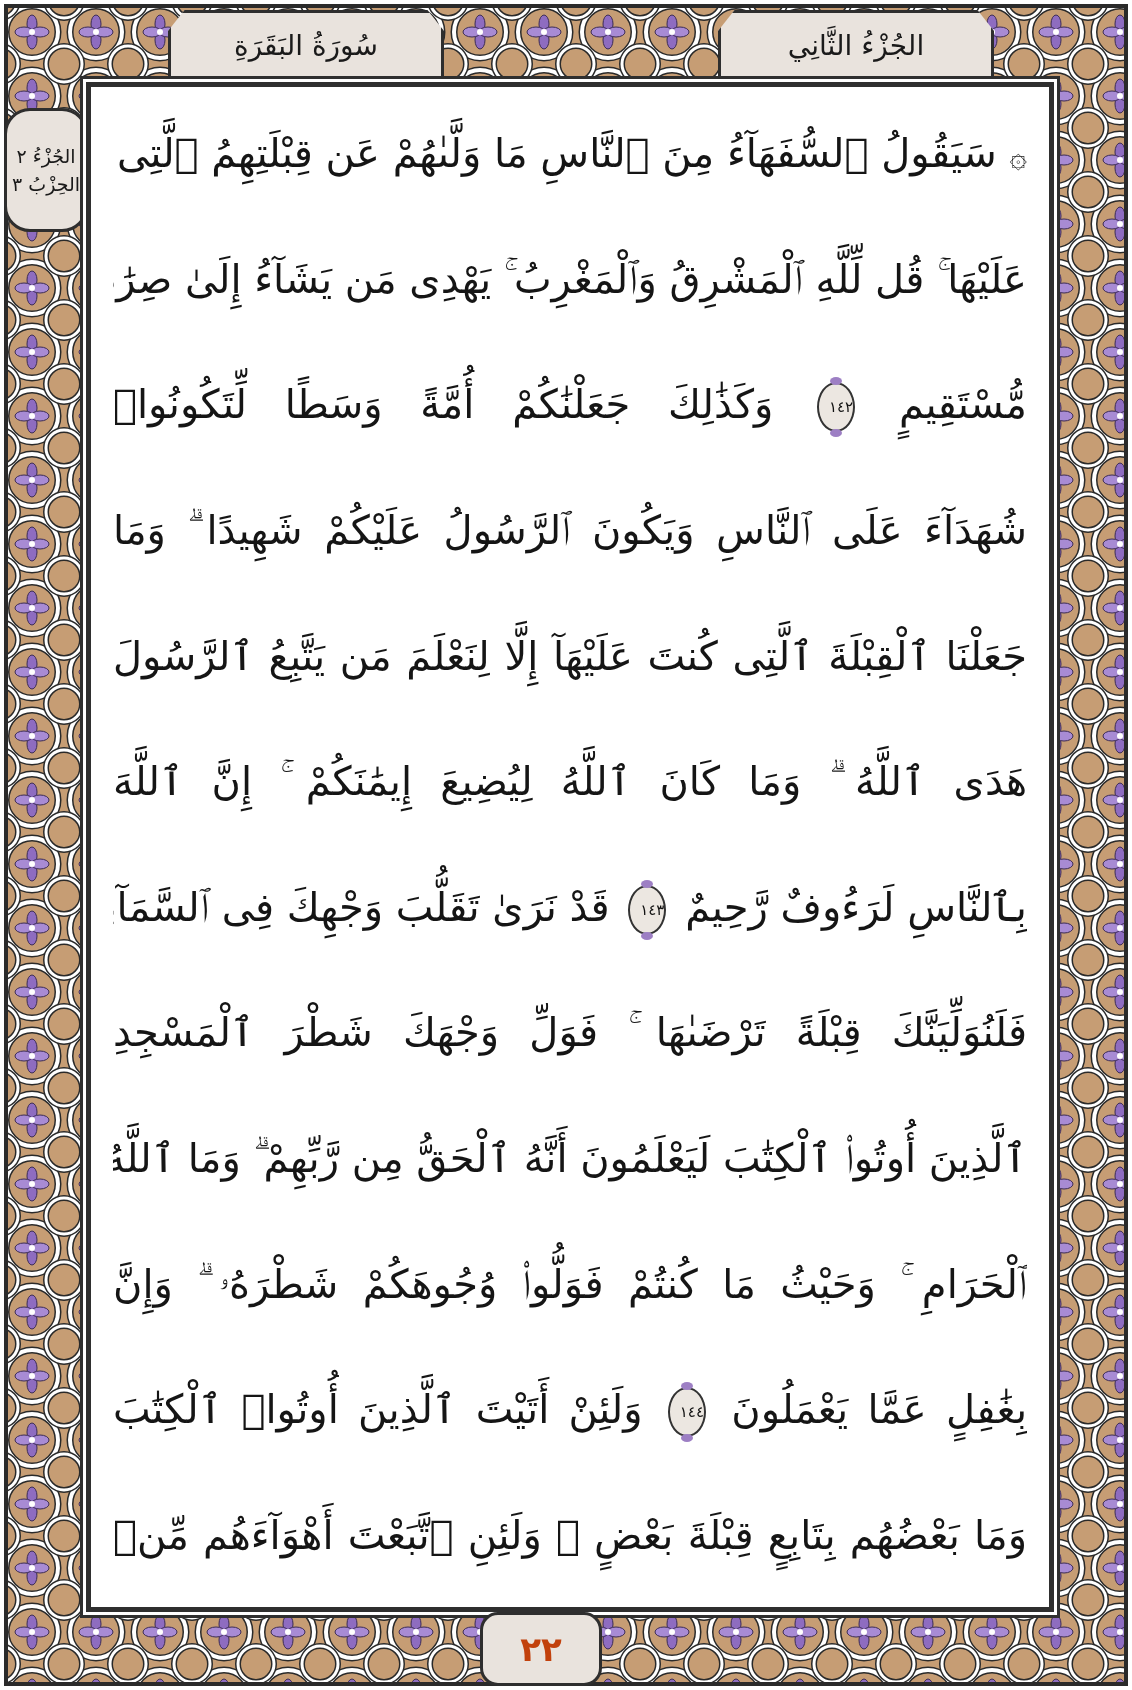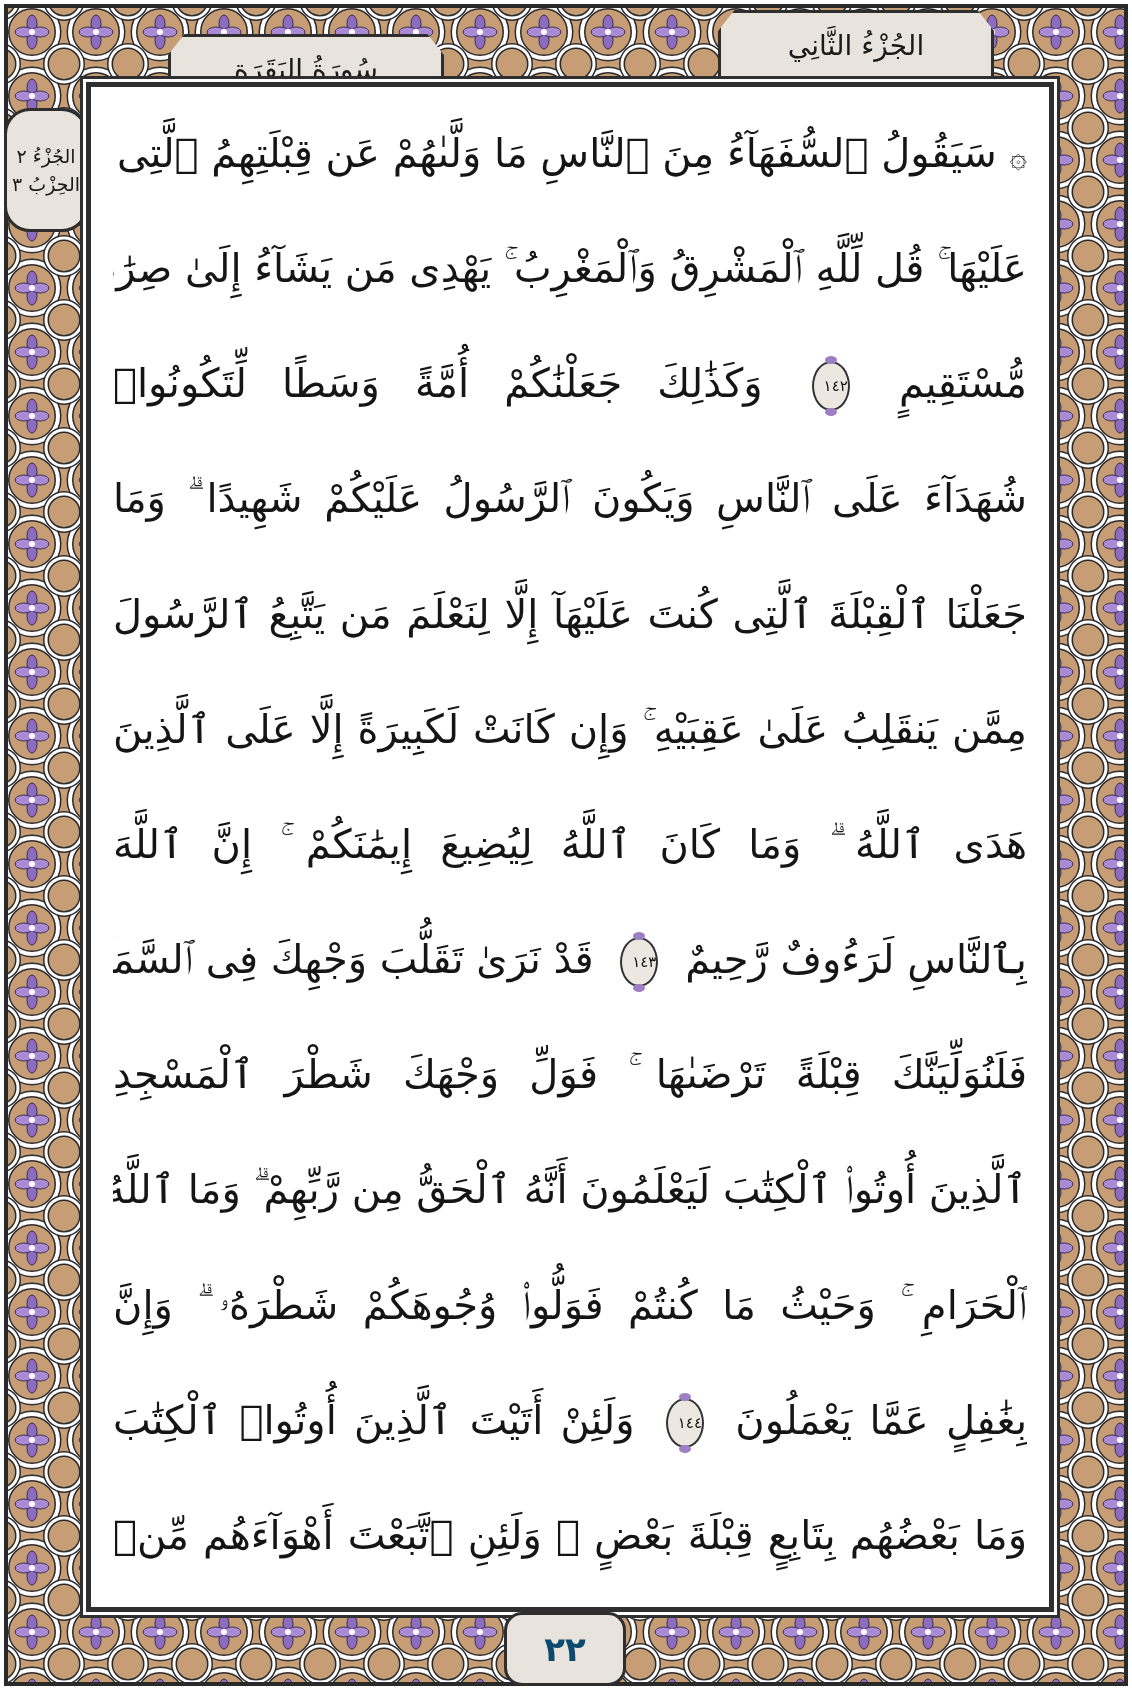--- a/index.html
+++ b/index.html
@@ -16,35 +16,35 @@
   
   .cartouche {
     position: absolute; background: #e9e3dd;
     border: 3px solid #2e2e2e;
     display: flex; align-items: center; justify-content: center;
     color: #1a1a1a; direction: rtl;
     font-family: "DejaVu Sans", sans-serif;
   }
   .hdr-surah { left: 168px; top: 10px; width: 270px; height: 64px;
     clip-path: polygon(6% 0, 94% 0, 100% 30%, 100% 100%, 0 100%, 0 30%);
-    font-size: 28px; margin-top: 24px; }
+    font-size: 28px; }
   .hdr-juz { left: 698px; top: 10px; width: 270px; height: 64px;
     clip-path: polygon(6% 0, 94% 0, 100% 30%, 100% 100%, 0 100%, 0 30%);
     font-size: 28px; margin-left: 20px; }
   .side-cartouche {
     position: absolute; left: 4px; top: 108px; width: 78px; height: 118px;
     background: #e9e3dd; border: 3px solid #2e2e2e; border-radius: 26px;
     display: flex; flex-direction: column; align-items: center; justify-content: center;
     direction: rtl; font-size: 19px; color: #1a1a1a; line-height: 1.5;
   }
   .page-num {
-    position: absolute; left: 504px; top: 1612px; width: 116px; height: 68px;
+    position: absolute; left: 480px; top: 1612px; width: 116px; height: 68px;
     background: #e9e3dd; border: 3px solid #2e2e2e; border-radius: 18px;
     display: flex; align-items: center; justify-content: center;
-    font-size: 34px; color: #0c4a6e; font-weight: bold;
+    font-size: 34px; color: #c2410c; font-weight: bold;
   }
   
   .textbox {
     position: absolute; left: 86px; top: 82px; width: 958px; height: 1520px;
     background: #ffffff; border: 5px solid #2f2f2f;
     box-shadow: 0 0 0 3px #ffffff, 0 0 0 6px #2f2f2f;
   }
   .lines {
     position: absolute; left: 22px; right: 22px; top: 18px; bottom: 24px;
     display: flex; flex-direction: column; justify-content: space-between;
@@ -53,21 +53,21 @@
     direction: rtl; text-align: justify; text-align-last: justify;
     font-family: "DejaVu Sans", sans-serif;
     font-size: 40px; line-height: 96px; height: 96px; white-space: nowrap;
     color: #151515; overflow: hidden;
   }
   .ayah-marker {
     display: inline-block; width: 34px; height: 46px; vertical-align: middle;
     border: 2px solid #333; border-radius: 50%;
     background: #ece7e1; position: relative;
     font-size: 15px; line-height: 46px; text-align: center; color: #111;
-    margin: 0 14px;
+    margin: 0 6px;
   }
   .ayah-marker::before, .ayah-marker::after {
     content: ""; position: absolute; left: 11px; width: 12px; height: 8px;
     background: #9d7fc4; border-radius: 50%;
   }
   .ayah-marker::before { top: -7px; }
   .ayah-marker::after { bottom: -7px; }
   .rub-star { color: #222; font-size: 30px; }
 </style>
 </head>
@@ -129,23 +129,20 @@
       <span class="ayah-marker">١٤٢</span>
       <span>وَكَذَٰلِكَ جَعَلْنَٰكُمْ أُمَّةً وَسَطًا لِّتَكُونُوا۟</span>
     </div>
     <div class="line">
       <span>شُهَدَآءَ عَلَى ٱلنَّاسِ وَيَكُونَ ٱلرَّسُولُ عَلَيْكُمْ شَهِيدًا ۗ وَمَا</span>
     </div>
     <div class="line">
       <span>جَعَلْنَا ٱلْقِبْلَةَ ٱلَّتِى كُنتَ عَلَيْهَآ إِلَّا لِنَعْلَمَ مَن يَتَّبِعُ ٱلرَّسُولَ</span>
     </div>
     <div class="line">
-      <span>مِمَّن يَنقَلِبُ عَلَىٰ عَقِبَيْهِ ۚ وَإِن كَانَتْ لَكَبِيرَةً إِلَّا عَلَى ٱلَّذِينَ</span>
-    </div>
-    <div class="line">
       <span>هَدَى ٱللَّهُ ۗ وَمَا كَانَ ٱللَّهُ لِيُضِيعَ إِيمَٰنَكُمْ ۚ إِنَّ ٱللَّهَ</span>
     </div>
     <div class="line">
       <span>بِٱلنَّاسِ لَرَءُوفٌ رَّحِيمٌ</span>
       <span class="ayah-marker">١٤٣</span>
       <span>قَدْ نَرَىٰ تَقَلُّبَ وَجْهِكَ فِى ٱلسَّمَآءِ ۖ</span>
     </div>
     <div class="line">
       <span>فَلَنُوَلِّيَنَّكَ قِبْلَةً تَرْضَىٰهَا ۚ فَوَلِّ وَجْهَكَ شَطْرَ ٱلْمَسْجِدِ</span>
     </div>

